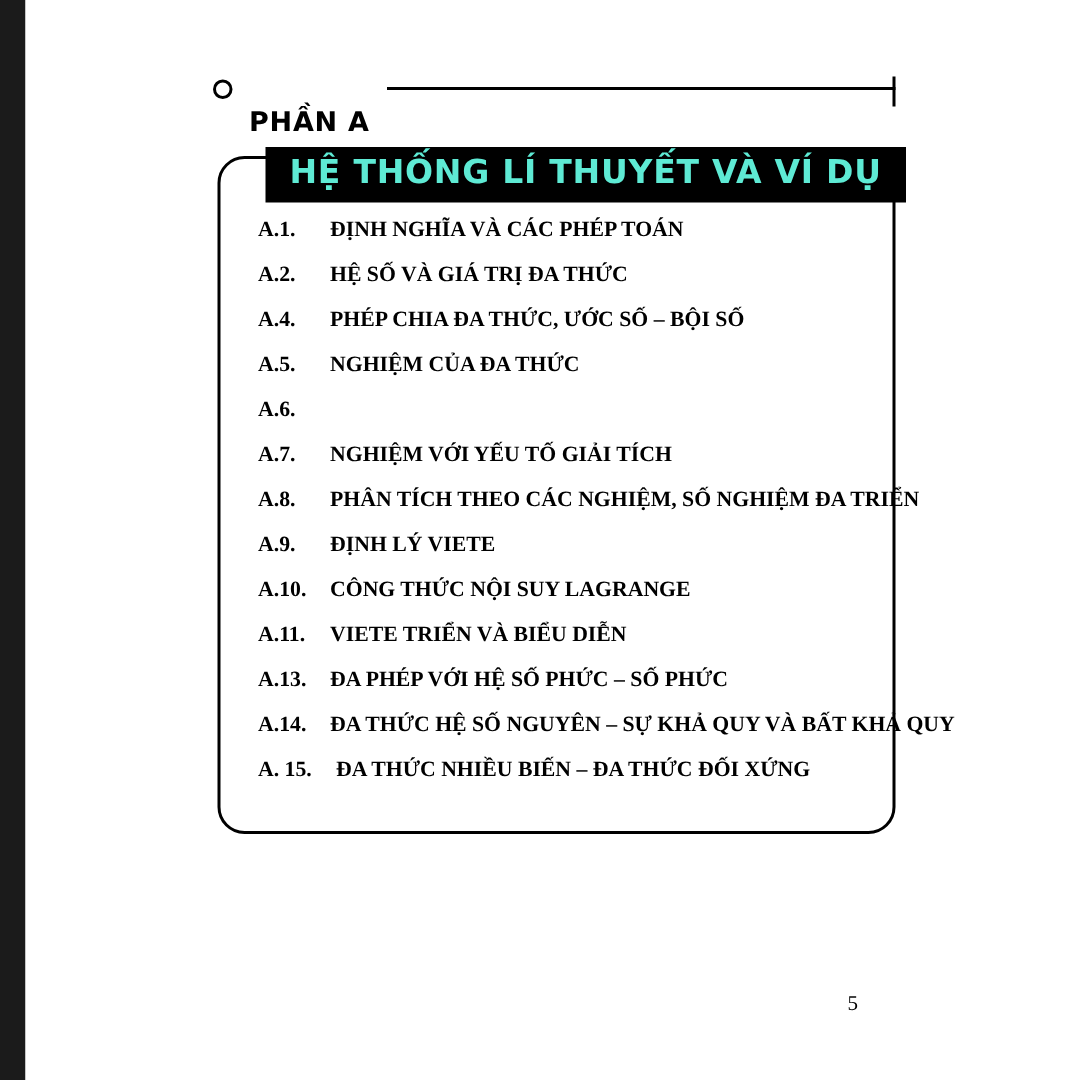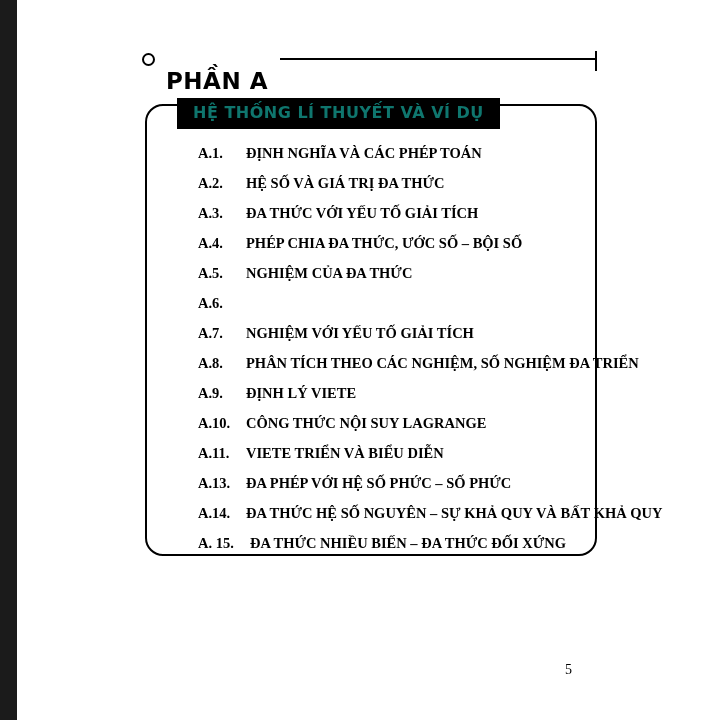--- a/index.html
+++ b/index.html
@@ -49,21 +49,21 @@
     width: 13px;
     height: 13px;
     border: 2.5px solid #000;
     border-radius: 50%;
     box-sizing: border-box;
     flex: 0 0 auto;
   }
   .part-label {
     font-family: "DejaVu Sans", sans-serif;
     font-weight: bold;
-    font-size: 23px;
+    font-size: 18px;
     letter-spacing: 0.5px;
     margin-left: 11px;
     white-space: nowrap;
     margin-top: 44px;
   }
   .part-rule {
     flex: 1 1 auto;
     height: 0;
     border-top: 2.5px solid #000;
     margin-left: 12px;
@@ -91,24 +91,24 @@
     border-radius: 18px;
     box-sizing: border-box;
   }
 
   
   .toc-title {
     position: absolute;
     left: 160px;
     top: 98px;
     background: #000000;
-    color: #0f766e;
+    color: #5eead4;
     font-family: "DejaVu Sans", sans-serif;
     font-weight: bold;
-    font-size: 16px;
+    font-size: 22px;
     letter-spacing: 0.5px;
     padding: 6px 16px 7px 16px;
     white-space: nowrap;
     line-height: 1.1;
   }
 
   
   .toc-list {
     position: absolute;
     left: 155px;
@@ -120,21 +120,20 @@
     align-items: baseline;
     height: 30px;
     font-family: "Liberation Serif", serif;
     font-weight: bold;
     font-size: 14.5px;
     white-space: nowrap;
   }
   .toc-num {
     width: 48px;
     flex: 0 0 48px;
-    margin-left: 26px;
   }
   .toc-text {
     flex: 1 1 auto;
   }
   
   .toc-item.last .toc-num { width: 52px; flex: 0 0 52px; }
 
   
   .page-number {
     position: absolute;
@@ -166,24 +165,20 @@
     <div class="toc-item">
       <span class="toc-num">A.1.</span>
       <span class="toc-text">ĐỊNH NGHĨA VÀ CÁC PHÉP TOÁN</span>
     </div>
 
     <div class="toc-item">
       <span class="toc-num">A.2.</span>
       <span class="toc-text">HỆ SỐ VÀ GIÁ TRỊ ĐA THỨC</span>
     </div>
 
-    <div class="toc-item">
-      <span class="toc-num">A.3.</span>
-      <span class="toc-text">ĐA THỨC VỚI YẾU TỐ GIẢI TÍCH</span>
-    </div>
 
     <div class="toc-item">
       <span class="toc-num">A.4.</span>
       <span class="toc-text">PHÉP CHIA ĐA THỨC, ƯỚC SỐ – BỘI SỐ</span>
     </div>
 
     <div class="toc-item">
       <span class="toc-num">A.5.</span>
       <span class="toc-text">NGHIỆM CỦA ĐA THỨC</span>
     </div>

